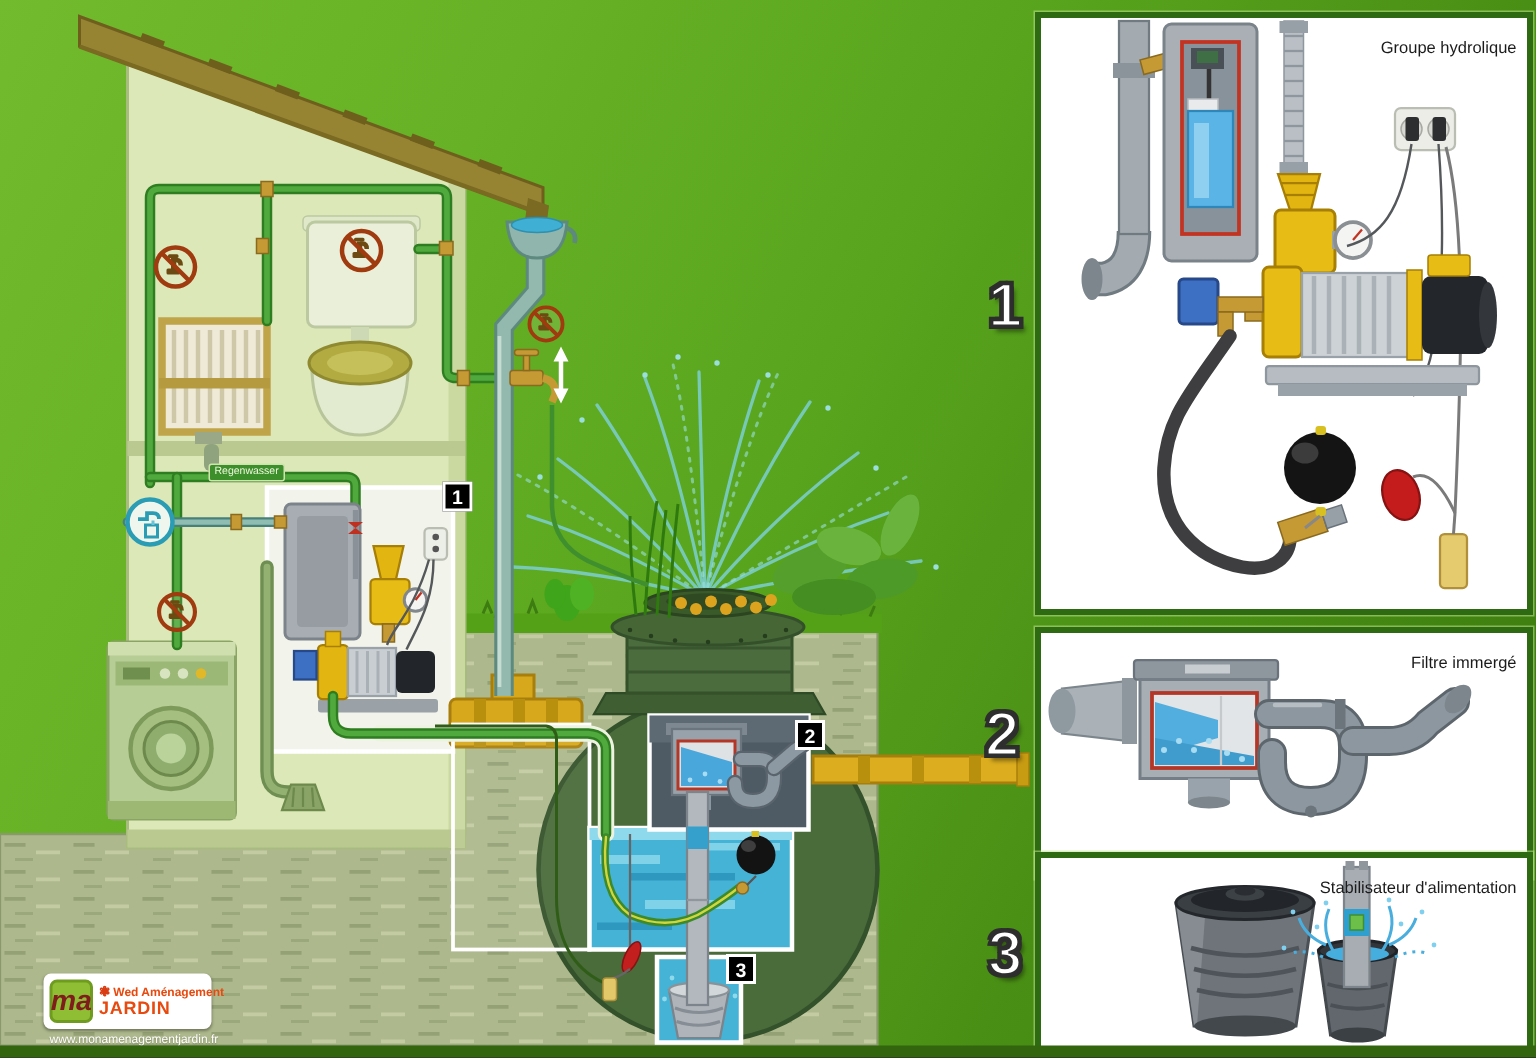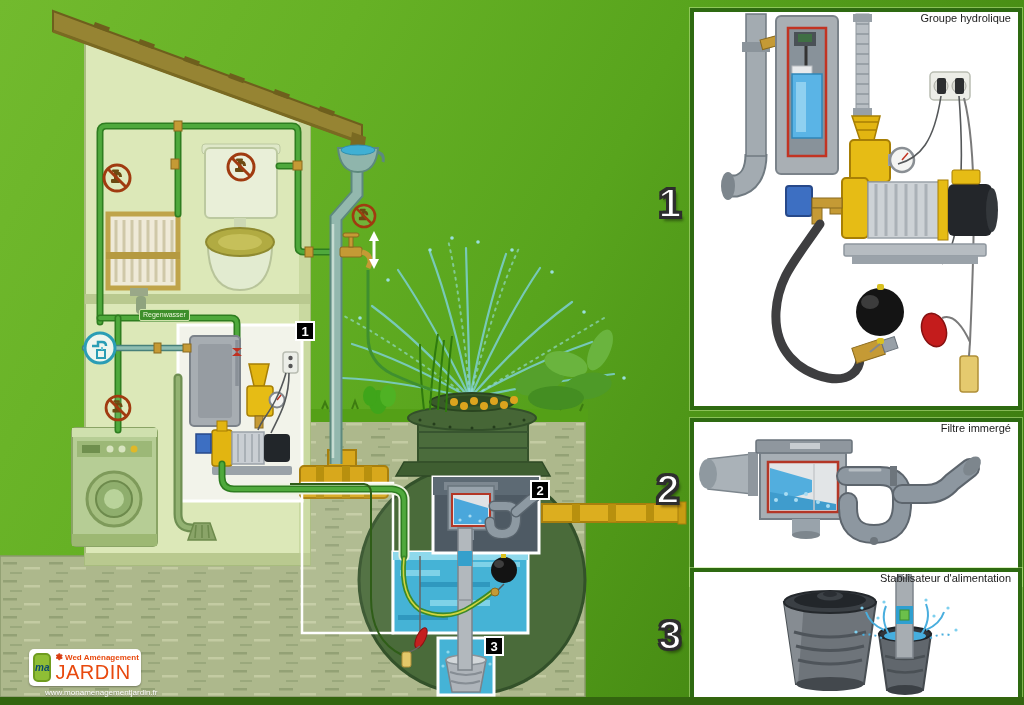--- a/index.html
+++ b/index.html
@@ -26,48 +26,48 @@
   .tri{fill:none;stroke:#8d99a2;stroke-width:8;stroke-linecap:round}
   .t2o{fill:none;stroke:#5d656d;stroke-width:20;stroke-linecap:round}
   .t2i{fill:none;stroke:#8d97a0;stroke-width:16;stroke-linecap:round}
   .t2h{fill:none;stroke:#c2c8cc;stroke-width:3;stroke-linecap:round;opacity:.8}
   .ho{fill:none;stroke:#3c8a2b;stroke-width:5;stroke-linecap:round}
   .hi{fill:none;stroke:#d2d63e;stroke-width:1.6;stroke-linecap:round}
 
   .panel{position:absolute;left:690px;width:332px;background:#fff;border:4px solid #2e6a11;
     box-sizing:border-box;box-shadow:0 0 0 1px rgba(190,230,140,.55);}
   .panel svg{display:block;width:100%;height:100%;}
-  .panel-label{position:absolute;top:0;right:7px;font-size:11px;color:#1b1b1b;z-index:2;}
+  .panel-label{position:absolute;top:14px;right:7px;font-size:11px;color:#1b1b1b;z-index:2;}
   .p1{top:8px;height:402px}
   .p2{top:418px;height:168px}
   .p3{top:568px;height:135px}
 
   .big-num{position:absolute;width:42px;text-align:center;font-size:41px;font-weight:bold;color:#fff;
     -webkit-text-stroke:2px #2e2e2e;
     text-shadow:-2px -2px 0 #2e2e2e,2px -2px 0 #2e2e2e,-2px 2px 0 #2e2e2e,2px 2px 0 #2e2e2e,3px 4px 3px rgba(0,0,0,.4);}
   .n1{left:649px;top:180px}.n2{left:647px;top:466px}.n3{left:649px;top:612px}
 
   .badge{position:absolute;width:20px;height:20px;background:#000;border:2px solid #fff;box-sizing:border-box;
     color:#fff;font-size:13px;font-weight:bold;display:flex;align-items:center;justify-content:center;}
   .b1{left:295px;top:321px}.b2{left:530px;top:480px}.b3{left:484px;top:636px}
 
   .pipe-tag{position:absolute;left:139px;top:309px;background:#3d8f2b;border:1px solid #cfe3ac;border-radius:2px;
     color:#eef7dc;font-size:7px;line-height:1.2;padding:1px 3px;}
 
   .logo{position:absolute;left:29px;top:649px;width:112px;}
   .logo-box{height:37px;background:#fff;border-radius:5px;display:flex;align-items:center;
     padding:2px 4px;gap:4px;box-sizing:border-box;box-shadow:0 1px 2px rgba(0,0,0,.35);}
   .monogram{width:29px;height:29px;background:#8fbe35;border:2px solid #6f9c1f;border-radius:5px;
-    color:#0c4a6e;font-style:italic;font-weight:bold;font-size:10px;display:flex;align-items:center;
+    color:#7f1d1d;font-style:italic;font-weight:bold;font-size:19px;display:flex;align-items:center;
     justify-content:center;box-sizing:border-box;}
   .logo-right{display:flex;flex-direction:column;line-height:1;}
   .brand-top{font-size:8px;color:#e8490e;font-weight:bold;display:flex;align-items:center;gap:2px;white-space:nowrap;}
   .clover{color:#d93c12;font-size:9px;}
-  .brand-main{font-size:20px;font-weight:normal;color:#e8490e;letter-spacing:.5px;}
-  .logo-url{font-size:8px;color:#fff;margin:2px 0 0 16px;text-shadow:0 1px 1px rgba(0,0,0,.3);white-space:nowrap;}
+  .brand-main{font-size:12px;font-weight:bold;color:#e8490e;letter-spacing:.5px;}
+  .logo-url{font-size:8px;color:#fff;margin:2px 0 0 4px;text-shadow:0 1px 1px rgba(0,0,0,.3);white-space:nowrap;}
 </style>
 </head>
 <body>
 
 <div class="stage">
 
   <svg class="scene" width="688" height="705" viewBox="0 0 688 705">
     <defs>
       <pattern id="soil" width="46" height="18" patternUnits="userSpaceOnUse">
         <rect width="46" height="18" fill="#adb88c"></rect>

